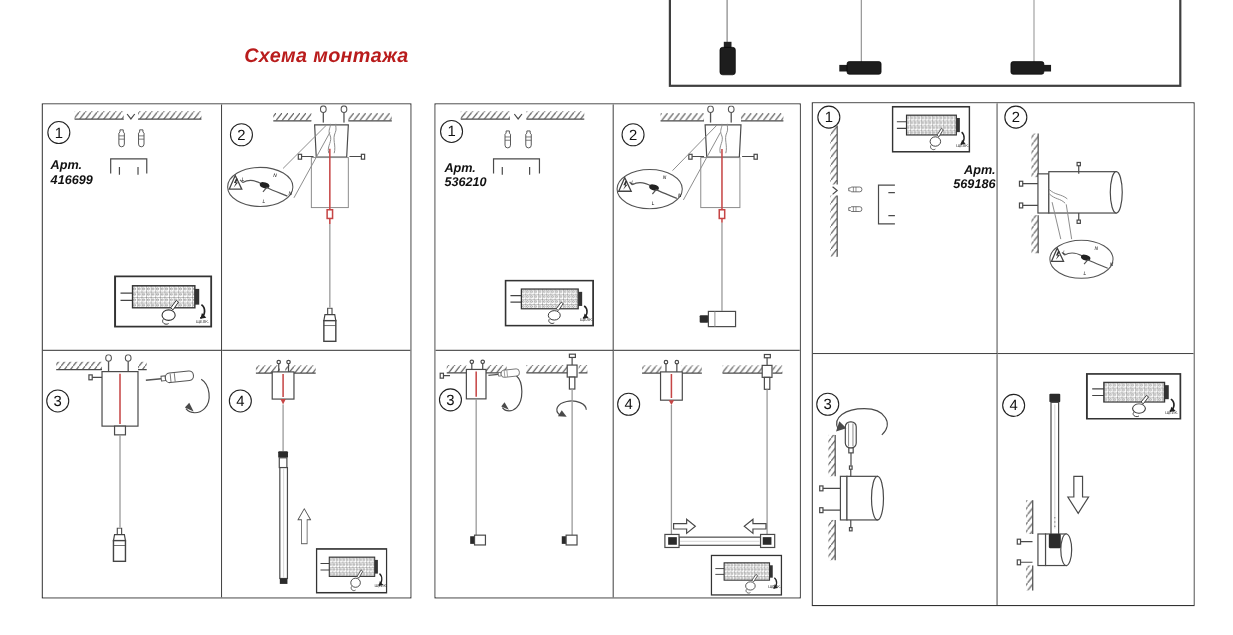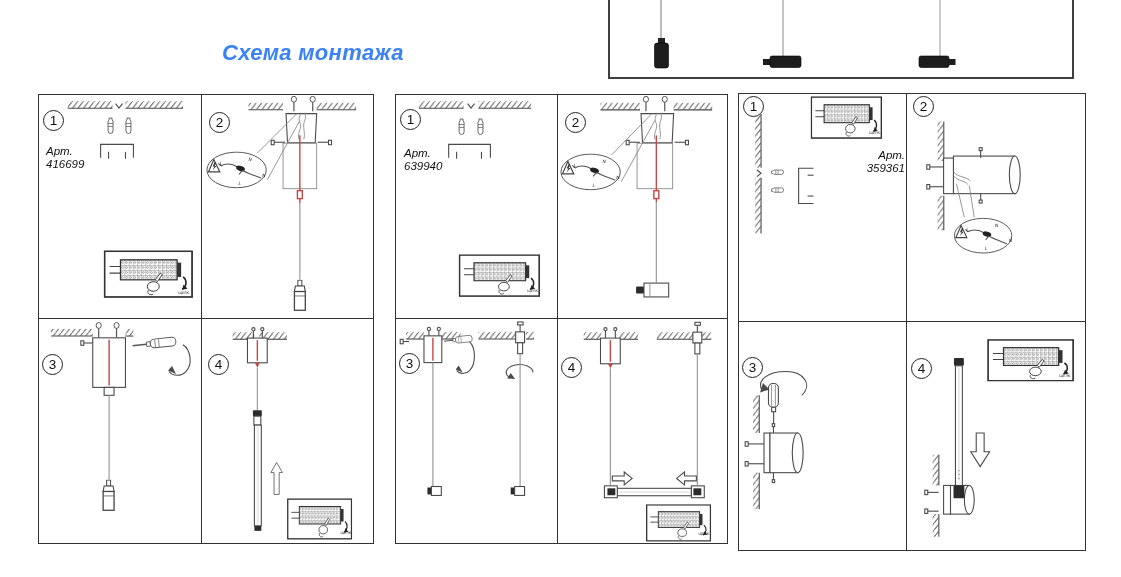--- a/index.html
+++ b/index.html
@@ -1,19 +1,19 @@
 <!DOCTYPE html>
 <html><head>
 <meta charset="utf-8">
 <style>
   html,body{margin:0;padding:0}
   body{width:1121px;height:577px;position:relative;background:#fff;
        font-family:"Liberation Sans","DejaVu Sans",sans-serif;overflow:hidden;color:#111}
-  .title{position:absolute;left:222px;top:40px;font-size:22px;font-weight:bold;
-         font-style:italic;letter-spacing:.3px;color:#3b82f6}
+  .title{position:absolute;left:222px;top:40px;font-size:18px;font-weight:bold;
+         font-style:italic;letter-spacing:.3px;color:#b91c1c}
   .photo{position:absolute;left:608px;top:-6px;width:462px;height:81px;
          border:2px solid #3f3f3f;background:#fff}
   .photo svg{position:absolute;left:0;top:0}
   .panel{position:absolute;border:1.4px solid #333;background:#fff;box-sizing:border-box}
   #p1{left:38px;top:94px;width:336px;height:450px}
   #p2{left:395px;top:94px;width:333px;height:450px}
   #p3{left:738px;top:93px;width:348px;height:458px}
   .cell{position:absolute;background:#fff;box-sizing:border-box}
   #p1c1{left:0;top:0;width:163px;height:224px;border-right:1.4px solid #333;border-bottom:1.4px solid #333}
   #p1c2{left:163px;top:0;right:0;height:224px;border-bottom:1.4px solid #333}
@@ -28,21 +28,21 @@
   #p3c3{left:0;top:228px;width:168px;bottom:0;border-right:1.4px solid #333}
   #p3c4{left:168px;top:228px;right:0;bottom:0}
   .step{position:absolute;width:19px;height:19px;border:1.7px solid #222;border-radius:50%;
         font-size:13.5px;line-height:19px;text-align:center;background:#fff;z-index:3}
   #p1c1 .step{left:4px;top:15px}   #p1c2 .step{left:7px;top:17px}
   #p1c3 .step{left:3px;top:35px}   #p1c4 .step{left:6px;top:35px}
   #p2c1 .step{left:4px;top:14px}   #p2c2 .step{left:7px;top:17px}
   #p2c3 .step{left:3px;top:34px}   #p2c4 .step{left:3px;top:38px}
   #p3c1 .step{left:4px;top:2px}    #p3c2 .step{left:6px;top:2px}
   #p3c3 .step{left:3px;top:35px}   #p3c4 .step{left:4px;top:36px}
-  .art{position:absolute;font-weight:normal;font-style:italic;font-size:11.5px;
+  .art{position:absolute;font-weight:bold;font-style:italic;font-size:11.5px;
        line-height:12.5px;z-index:3}
   #p1c1 .art{left:7px;top:50px}
   #p2c1 .art{left:8px;top:52px}
   #p3c1 .art{left:116px;top:55px;width:50px;text-align:right}
   .cellsvg{position:absolute;left:0;top:0;width:100%;height:100%}
   .s{stroke:#4a4a4a;fill:none;stroke-width:1.1}
   .sf{stroke:#4a4a4a;fill:#fff;stroke-width:1.1}
   .sd{fill:#2b2b2b;stroke:none}
   .red{stroke:#c64545;fill:none;stroke-width:1.4}
   .redf{fill:#c64545;stroke:none}
@@ -273,21 +273,21 @@
     </svg>
   </div>
 </section>
 
 <section class="panel" id="p2">
 
   <div class="cell" id="p2c1">
     <div class="step">1</div>
     <div class="art">
       <div>Арт.</div>
-      <div>639940</div>
+      <div>536210</div>
     </div>
     <svg class="cellsvg" viewBox="0 0 162 224">
       <g>
         <rect x="23" y="6" width="45" height="7" fill="url(#hatch)"></rect>
         <rect x="83" y="6" width="53" height="7" fill="url(#hatch)"></rect>
         <line x1="23" y1="13.2" x2="68" y2="13.2" class="s" stroke-width="1.4"></line>
         <line x1="83" y1="13.2" x2="136" y2="13.2" class="s" stroke-width="1.4"></line>
         <path d="M72,8.5 L75.5,13 L79,8.5" class="s"></path>
       </g>
       <g>
@@ -450,21 +450,21 @@
     </svg>
   </div>
 </section>
 
 <section class="panel" id="p3">
 
   <div class="cell" id="p3c1">
     <div class="step">1</div>
     <div class="art">
       <div>Арт.</div>
-      <div>359361</div>
+      <div>569186</div>
     </div>
     <svg class="cellsvg" viewBox="0 0 168 228">
       <g>
         <rect x="16" y="20" width="6" height="54" fill="url(#hatch)"></rect>
         <rect x="16" y="84" width="6" height="56" fill="url(#hatch)"></rect>
         <line x1="22.2" y1="20" x2="22.2" y2="74" class="s" stroke-width="1.4"></line>
         <line x1="22.2" y1="84" x2="22.2" y2="140" class="s" stroke-width="1.4"></line>
         <path d="M18,76 L22.2,79.5 L18,83" class="s"></path>
       </g>
       <g>

